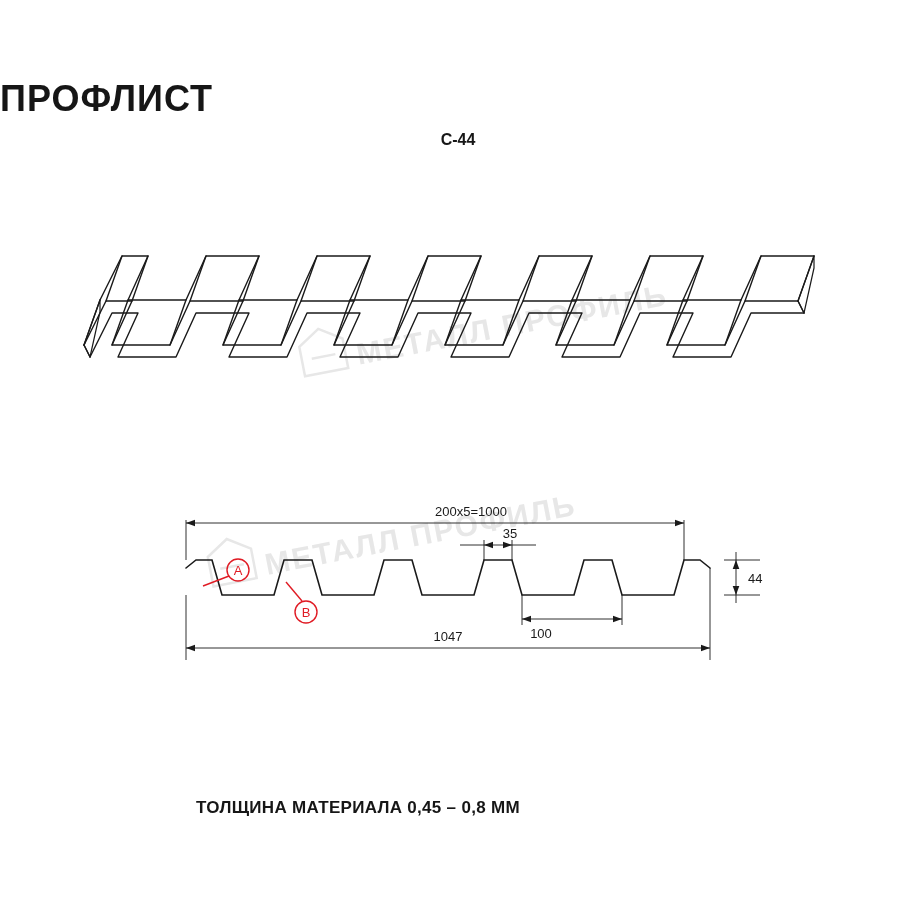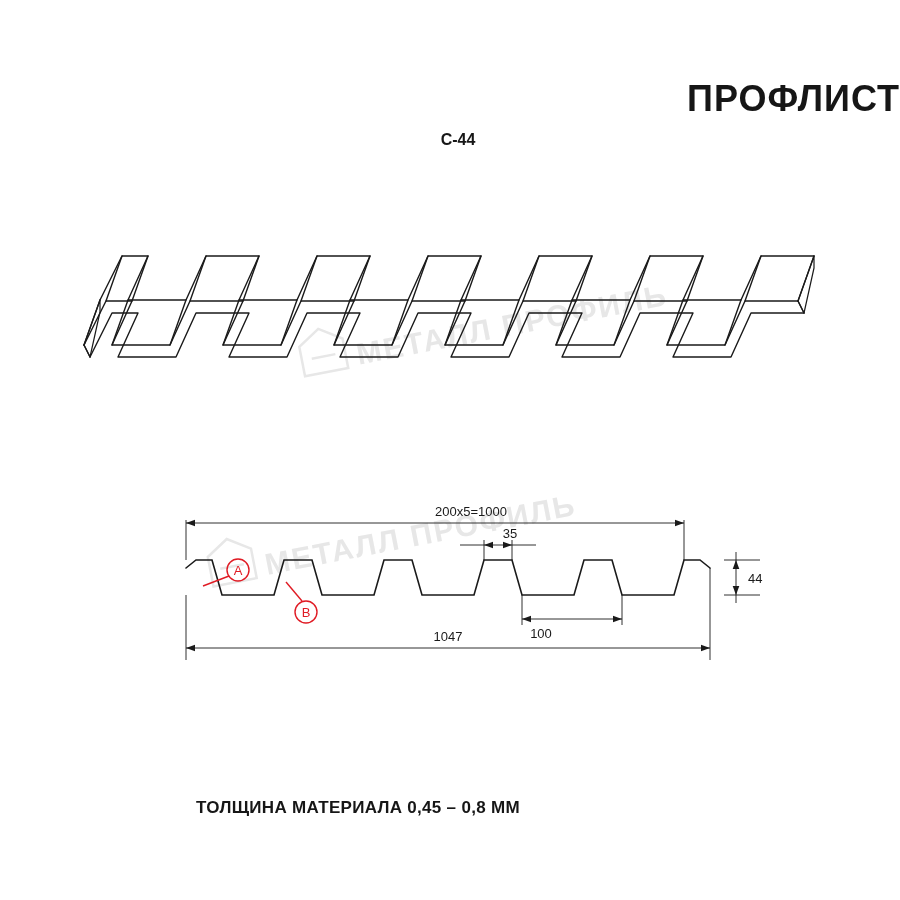--- a/index.html
+++ b/index.html
@@ -20,21 +20,21 @@
     position: absolute;
     inset: 0;
   }
 
   
   .title {
     position: absolute;
     top: 78px;
     left: 0;
     width: 900px;
-    text-align: right;
+    text-align: left;
     font-size: 36px;
     font-weight: bold;
     letter-spacing: 1px;
     color: #161616;
   }
   .subtitle {
     position: absolute;
     top: 131px;
     left: 8px;
     width: 900px;

